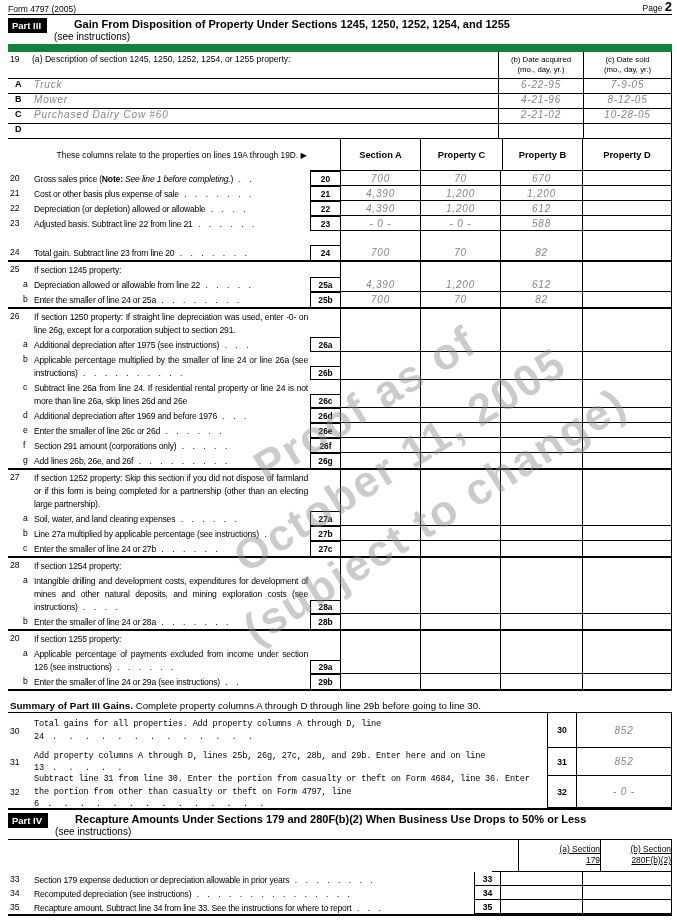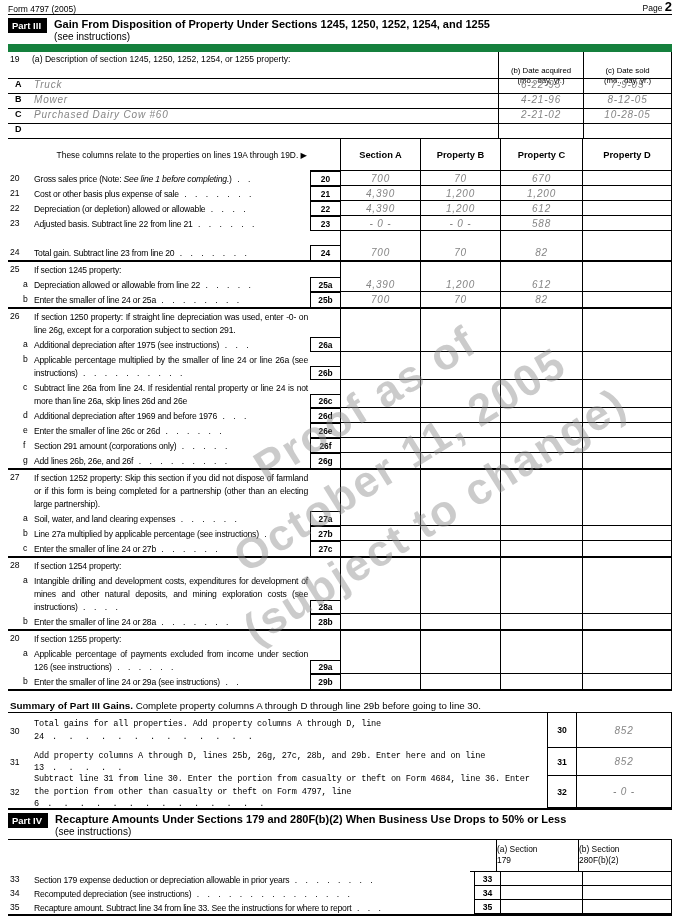--- a/index.html
+++ b/index.html
@@ -9,28 +9,28 @@
   
   .phd{display:flex;justify-content:space-between;align-items:flex-end;height:14px;
        border-bottom:1px solid #000;}
   .formid{font-size:8.5px;}
   .pagenum{font-size:8.5px;}
   .pagenum b{font-size:13px;}
   
   .partbar{display:flex;align-items:flex-start;padding-top:3px;}
   .badge{background:#000;color:#fff;font-weight:bold;font-size:9.5px;padding:2px 6px 2px 4px;
          margin-right:7px;white-space:nowrap;}
-  .ptitle{font-weight:bold;font-size:11px;line-height:13px;}
+  .ptitle{font-weight:bold;font-size:11px;line-height:13px;margin-left:20px;}
   .psub{font-weight:normal;font-size:10px;}
   
   .t19{border-top:8px solid #15803d;margin-top:2px;}
   .t19head{display:flex;height:26px;border-bottom:1px solid #000;}
   .t19h-label{flex:1;font-size:8.6px;padding:2px 0 0 2px;display:flex;}
   .t19h-label .no{width:22px;flex-shrink:0;}
-  .t19h-b,.t19h-c{border-left:1px solid #000;text-align:center;font-size:7.8px;line-height:9.5px;padding-top:14px;box-sizing:border-box;}
+  .t19h-b,.t19h-c{border-left:1px solid #000;text-align:center;font-size:7.8px;line-height:9.5px;padding-top:3px;box-sizing:border-box;}
   .t19h-b{width:85px;}
   .t19h-c{width:89px;border-right:1px solid #000;}
   .t19row{display:flex;height:14px;border-bottom:1px solid #000;}
   .t19letter{width:24px;font-weight:bold;font-size:9px;padding-left:7px;box-sizing:border-box;}
   .t19desc{flex:1;text-align:left;padding-left:2px;}
   .t19b{width:85px;border-left:1px solid #000;text-align:center;box-sizing:border-box;}
   .t19c{width:89px;border-left:1px solid #000;border-right:1px solid #000;text-align:center;box-sizing:border-box;}
   
   .hw{font-style:italic;color:#858585;font-size:10px;letter-spacing:0.8px;}
   
@@ -77,24 +77,24 @@
   .snumbox{width:29px;border-left:1px solid #000;border-bottom:1px solid #000;font-weight:bold;font-size:8.6px;
            display:flex;align-items:center;justify-content:center;box-sizing:border-box;}
   .sval{width:96px;border-left:1px solid #000;border-right:1px solid #000;border-bottom:1px solid #000;
         display:flex;align-items:center;justify-content:center;box-sizing:border-box;}
   .sumrows{border-bottom:2px solid #000;}
   
   .p4{border-top:1px solid #000;margin-top:2px;}
   .p4head{display:flex;height:32px;}
   .p4h-label{flex:1;}
   .p4h-spacer{width:26px;border-bottom:1px solid #000;box-sizing:border-box;}
-  .p4h-a,.p4h-b{border-left:1px solid #000;border-bottom:1px solid #000;text-align:left;font-size:8.4px;
-                line-height:11px;padding-top:4px;box-sizing:border-box;}
+  .p4h-a,.p4h-b{border-left:1px solid #000;border-bottom:1px solid #000;text-align:right;font-size:8.4px;
+                line-height:11px;padding-top:4px;box-sizing:border-box;text-decoration:underline;}
   .p4h-a{width:82px;}
-  .p4h-b{width:94px;border-right:1px solid #000;}
+  .p4h-b{width:72px;border-right:1px solid #000;}
   .p4row{display:flex;height:14px;}
   .p4label{flex:1;display:flex;}
   .p4numbox{width:26px;border-left:1px solid #000;border-bottom:1px solid #000;font-weight:bold;font-size:8.6px;
             display:flex;align-items:center;justify-content:center;box-sizing:border-box;}
   .p4a{width:82px;border-left:1px solid #000;border-bottom:1px solid #000;box-sizing:border-box;
        display:flex;align-items:center;justify-content:center;}
   .p4b{width:90px;border-left:1px solid #000;border-right:1px solid #000;border-bottom:1px solid #000;
        box-sizing:border-box;display:flex;align-items:center;justify-content:center;}
   .p4rows{border-bottom:2px solid #000;}
   
@@ -173,29 +173,29 @@
             <div class="t19c hw"></div>
           </div>
         </div>
     </div>
 
     <div>
       <div class="phead">
         <div class="phead-label">These columns relate to the properties on lines 19A through 19D. ▶</div>
         <div class="phead-spacer"></div>
         <div class="phead-cell ca">Section A</div>
+        <div class="phead-cell cc">Property C</div>
         <div class="phead-cell cb">Property B</div>
-        <div class="phead-cell cc">Property C</div>
         <div class="phead-cell cd">Property D</div>
       </div>
       <div>
           <div class="prow entry">
             <div class="plabel">
               <div class="pno">20</div>
-              <div class="ptext"><span>Gross sales price (</span><span style="font-weight: normal;">Note:</span><span style="font-style: italic;"> See line 1 before completing.</span><span>)</span><span class="leader"> . .</span></div>
+              <div class="ptext"><span>Gross sales price (</span><span style="font-weight: bold;">Note:</span><span style="font-style: italic;"> See line 1 before completing.</span><span>)</span><span class="leader"> . .</span></div>
             </div>
             <div class="pright">
               <div class="pbox">20</div>
               <div class="pcell hw ca">700</div>
               <div class="pcell hw cb">70</div>
               <div class="pcell hw cc">670</div>
               <div class="pcell hw cd"></div>
             </div>
           </div>
           <div class="prow entry">

